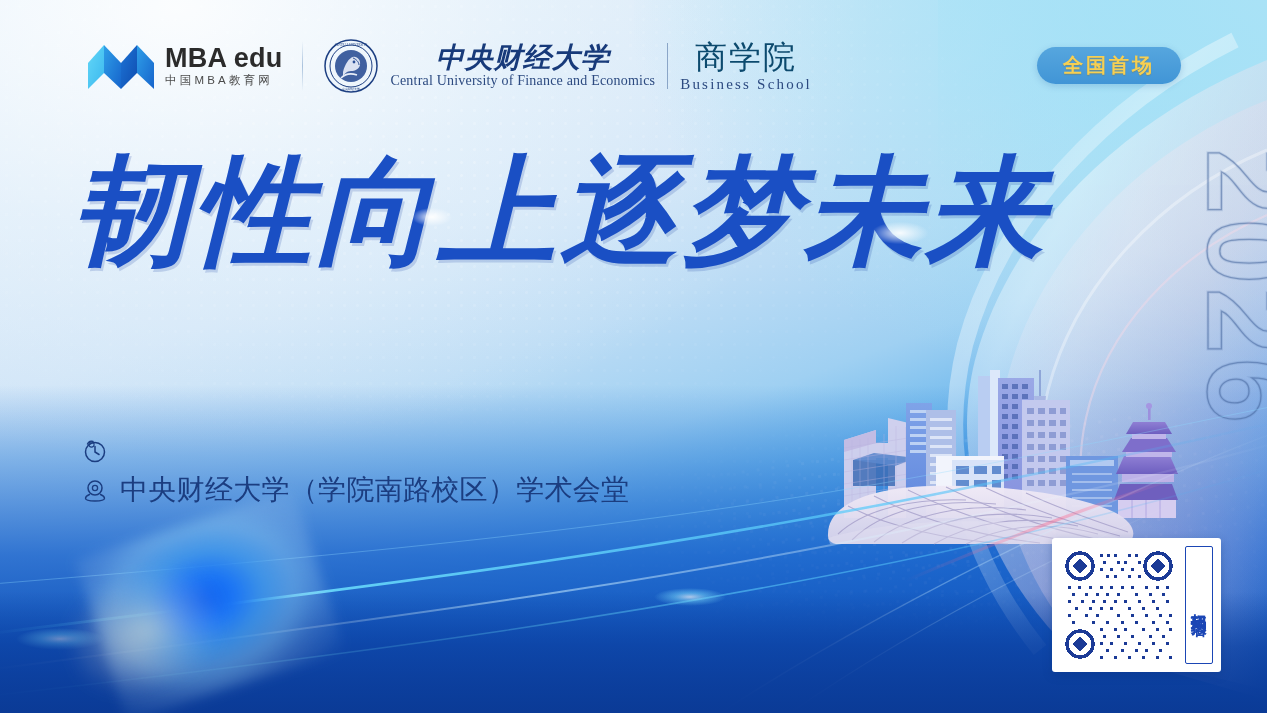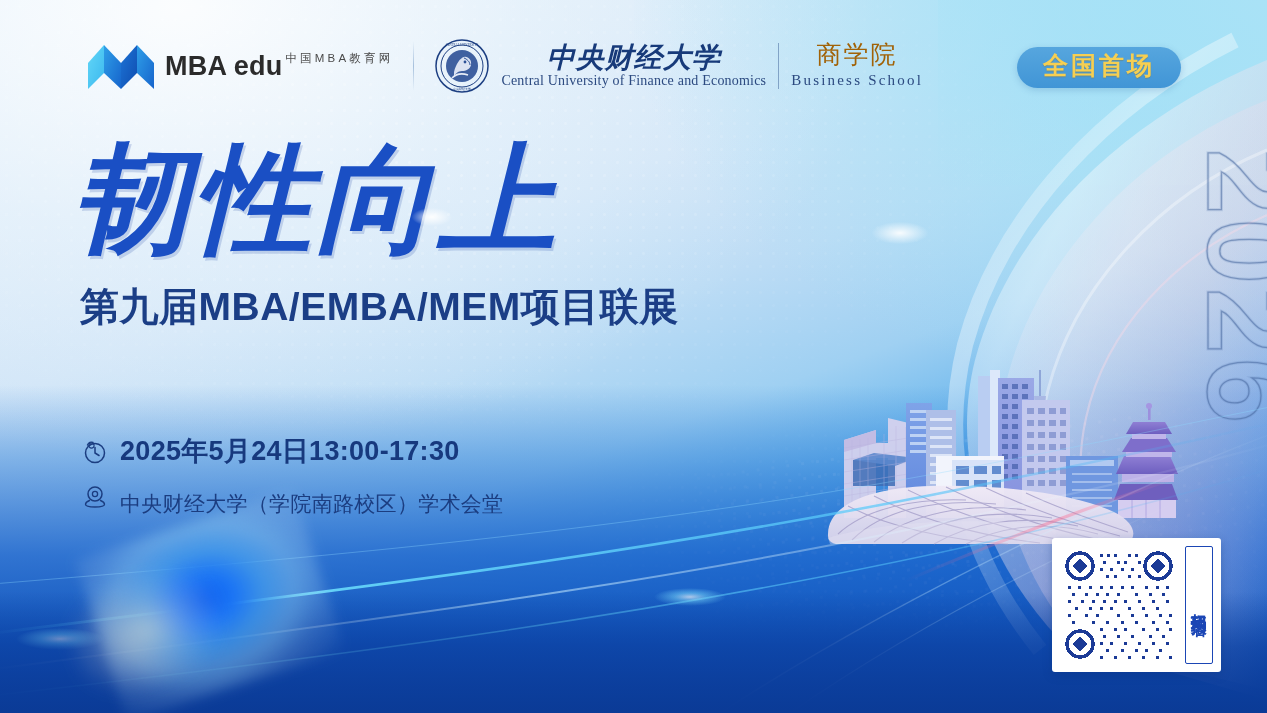--- a/index.html
+++ b/index.html
@@ -75,61 +75,61 @@
   
   .watermark{
     position:absolute;right:-6px;top:108px;width:120px;height:360px;
   }
   .watermark svg{width:100%;height:100%;}
 
   
   .header{position:absolute;left:88px;top:38px;display:flex;align-items:center;gap:16px;}
   .mba-logo{display:flex;align-items:center;gap:11px;}
   .mba-mark{width:66px;height:46px;flex:0 0 auto;}
-  .mba-text{display:flex;flex-direction:row;gap:3px;}
+  .mba-text{display:flex;flex-direction:column;gap:3px;}
   .mba-title{font-size:27px;font-weight:700;color:#2b2b2b;letter-spacing:.2px;line-height:1;}
   .mba-sub{font-size:11.5px;color:#4a4a4a;letter-spacing:3.2px;line-height:1;}
 
   .hdr-div{width:1px;height:50px;background:linear-gradient(180deg,rgba(120,160,200,0),rgba(110,150,195,.55),rgba(120,160,200,0));margin:0 4px;}
 
   .cufe{display:flex;align-items:center;gap:11px;}
   .cufe-seal{width:56px;height:56px;flex:0 0 auto;}
   .cufe-names{display:flex;align-items:center;gap:12px;}
   .cufe-cn-block{display:flex;flex-direction:column;align-items:center;gap:2px;}
   .cufe-cn{font-size:28px;font-weight:700;color:#173a7a;letter-spacing:1px;line-height:1;
            font-family:"Liberation Serif","DejaVu Serif",serif;font-style:italic;}
   .cufe-en{font-size:14px;color:#2c4a80;letter-spacing:.2px;line-height:1;white-space:nowrap;
            font-family:"Liberation Serif","DejaVu Serif",serif;}
   .cufe-vdiv{width:1px;height:46px;background:rgba(60,95,150,.5);}
   .cufe-school-block{display:flex;flex-direction:column;align-items:center;gap:4px;}
-  .cufe-school{font-size:25px;color:#a16207;letter-spacing:2px;line-height:1;
-               font-family:Liberation Mono, monospace;}
+  .cufe-school{font-size:32px;color:#0c4a6e;letter-spacing:2px;line-height:1;
+               font-family:Liberation Serif, serif;}
   .cufe-school-en{font-size:15px;color:#2c4a80;letter-spacing:2.2px;line-height:1;
                   font-family:"Liberation Serif","DejaVu Serif",serif;}
 
   
   .badge{
     position:absolute;right:86px;top:47px;
     background:linear-gradient(180deg,#56a6de 0%,#4195d6 100%);
     border-radius:22px;padding:8px 26px;
     box-shadow:0 2px 7px rgba(30,90,160,.22);
   }
   .badge span{
-    font-size:25px;font-weight:700;letter-spacing:3px;line-height:1;
+    font-size:20px;font-weight:700;letter-spacing:3px;line-height:1;
     color:#f6cf52;
     text-shadow:0 1px 1px rgba(150,110,20,.35);
-    font-family:Liberation Mono, monospace;
+    font-family:Liberation Sans, sans-serif;
   }
 
   
   .calli{
     position:absolute;left:72px;top:126px;width:900px;height:150px;
   }
   .calli-fallback{
-    position:absolute;left:0;top:0;width:100%;height:100%;
+    position:absolute;left:0;top:12px;width:100%;height:100%;
     display:flex;align-items:center;gap:0px;
     font-size:118px;font-weight:700;color:#1a4fc4;
     font-family:"Liberation Serif","DejaVu Serif",serif;
     font-style:italic;letter-spacing:4px;
     text-shadow:2px 3px 0 rgba(20,60,160,.18);
     white-space:nowrap;
   }
   .calli-gap{display:inline-block;width:52px;}
   .calli-flare{
     position:absolute;left:340px;top:82px;width:40px;height:18px;
@@ -145,21 +145,21 @@
   .sub-line{
     font-size:39px;font-weight:700;color:#1b3e86;line-height:1.32;
     letter-spacing:.5px;white-space:nowrap;
   }
 
   
   .info{position:absolute;left:82px;top:438px;display:flex;flex-direction:column;gap:12px;}
   .info-row{display:flex;align-items:center;gap:12px;}
   .info-ico{width:26px;height:26px;flex:0 0 auto;}
   .info-text{font-size:27px;font-weight:700;color:#17397e;letter-spacing:.3px;line-height:1;white-space:nowrap;}
-  .info-text.loc{font-size:21px;font-weight:500;color:#1b3d80;margin-top:16px;}
+  .info-text.loc{font-size:28px;font-weight:500;color:#1b3d80;}
 
   
   .city{position:absolute;left:826px;top:348px;width:352px;height:200px;}
   .city svg{width:100%;height:100%;}
 
   
   .qr-card{
     position:absolute;left:1052px;top:538px;
     background:#ffffff;border-radius:3px;
     padding:8px 8px 8px 8px;display:flex;gap:7px;align-items:stretch;
@@ -517,40 +517,39 @@
   </div>
 
   <div class="badge">
     <span>全国首场</span>
   </div>
 
   <div class="calli">
     <div class="calli-fallback">
       <span>韧性向上</span>
       <span class="calli-gap"></span>
+      <span>逐梦未来</span>
     </div>
     <div class="calli-flare"></div>
     <div class="calli-flare2"></div>
   </div>
 
   <div class="subtitle">
-    <div class="sub-line">第九届MBA/EMBA/MEM项目联展</div>
   </div>
 
   <div class="info">
     <div class="info-row">
       <span class="info-ico">
         <svg viewBox="0 0 26 26">
           <circle cx="13" cy="14" r="9.5" fill="none" stroke="#1b3d80" stroke-width="1.5"></circle>
           <path d="M13,8.5 L13,14 L17,16.5" fill="none" stroke="#1b3d80" stroke-width="1.5" stroke-linecap="round"></path>
           <path d="M5.5,6 C6.5,3.5 9,2.5 11,3.5" fill="none" stroke="#1b3d80" stroke-width="1.4" stroke-linecap="round"></path>
           <circle cx="9.5" cy="6.5" r="2.6" fill="none" stroke="#1b3d80" stroke-width="1.1"></circle>
         </svg>
       </span>
-      <span class="info-text">2025年5月24日13:00-17:30</span>
     </div>
     <div class="info-row">
       <span class="info-ico">
         <svg viewBox="0 0 26 26">
           <circle cx="13" cy="11" r="7" fill="none" stroke="#1b3d80" stroke-width="1.5"></circle>
           <circle cx="13" cy="11" r="2.6" fill="none" stroke="#1b3d80" stroke-width="1.3"></circle>
           <path d="M7.5,17.5 C5,18.6 3.5,20 3.5,21.3 C3.5,23 8,24 13,24 C18,24 22.5,23 22.5,21.3 C22.5,20 21,18.6 18.5,17.5" fill="none" stroke="#1b3d80" stroke-width="1.4" stroke-linecap="round"></path>
         </svg>
       </span>
       <span class="info-text loc">中央财经大学（学院南路校区）学术会堂</span>

